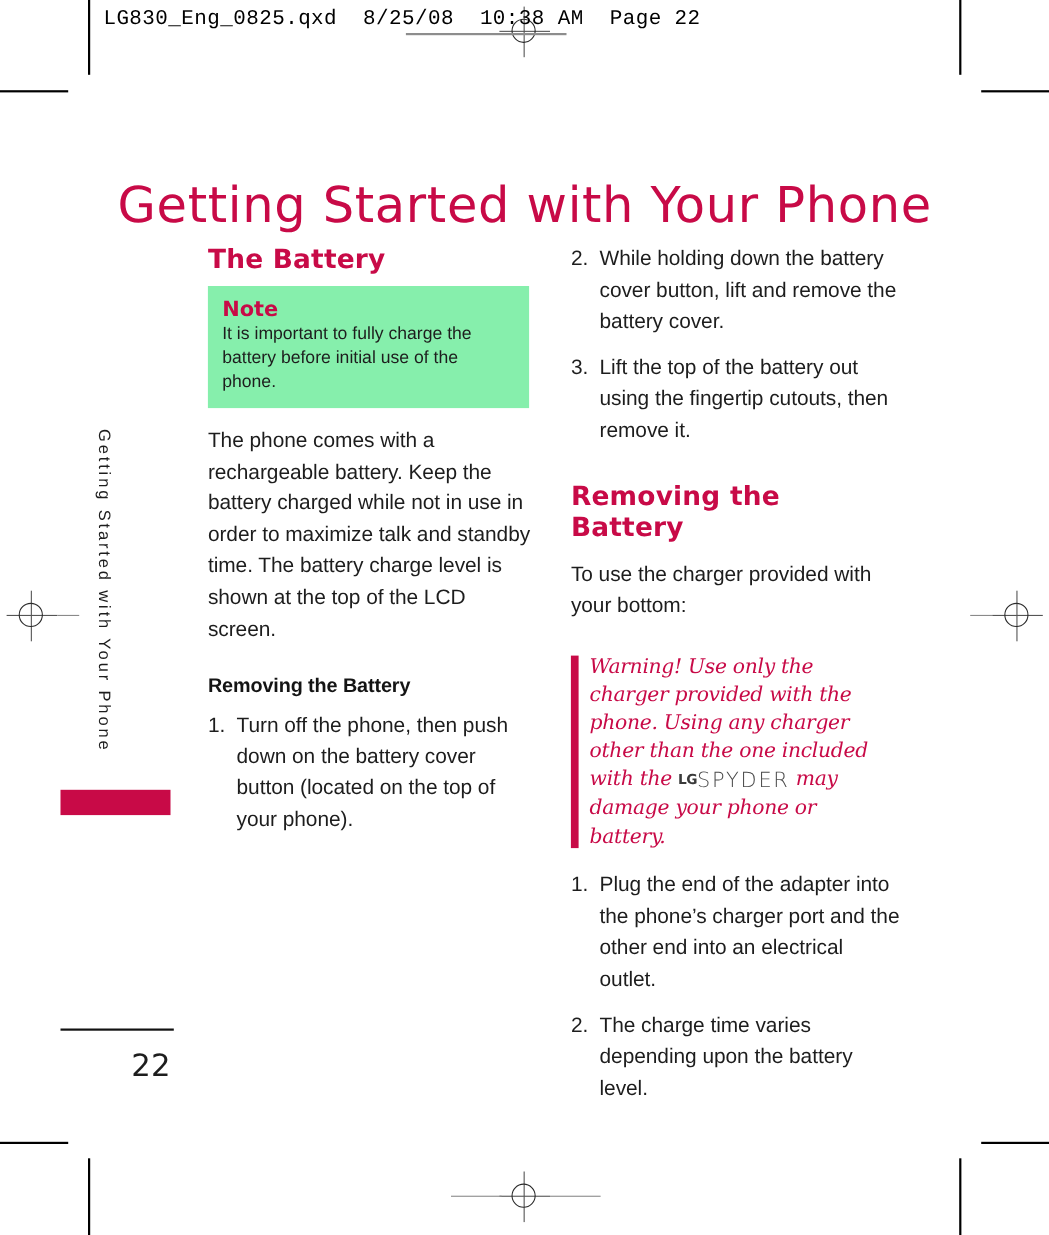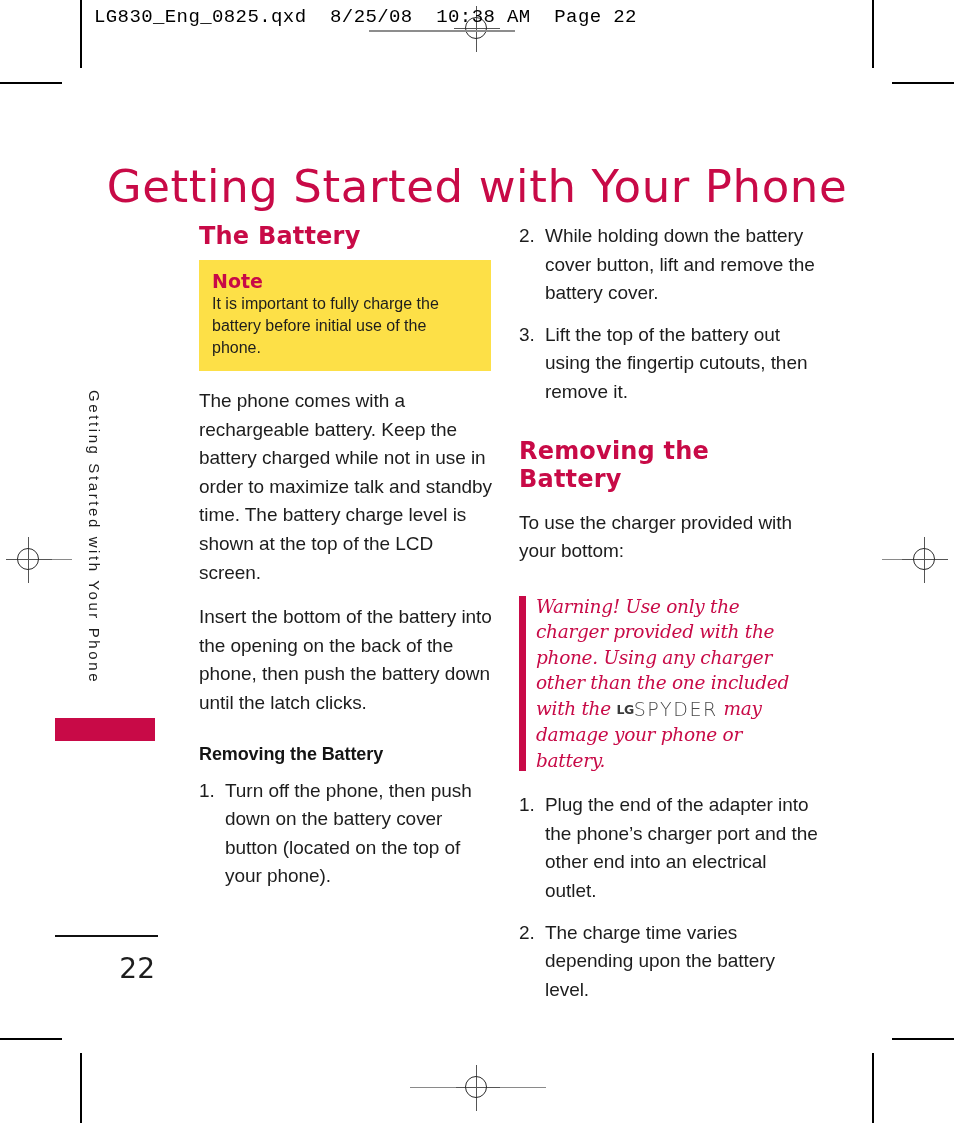--- a/index.html
+++ b/index.html
@@ -134,21 +134,21 @@
     font-size: 28px;
     color: #1d1d1d;
     font-family: "DejaVu Sans", sans-serif;
   }
 
   
   .column {
     position: absolute;
     width: 300px;
   }
-  #col-left  { left: 199px; top: 222px; }
+  #col-left  { left: 189px; top: 222px; }
   #col-right { left: 519px; top: 222px; }
 
   .sec-head {
     font-size: 24px;
     color: #C80A47;
     font-family: "DejaVu Sans", sans-serif;
     margin: 0 0 10px 0;
     letter-spacing: 0.2px;
   }
   #charging-head { margin-top: 30px; }
@@ -164,21 +164,21 @@
   p.body {
     font-size: 19px;
     line-height: 28.6px;
     color: #1d1d1d;
     margin: 16px 0 13px 0;
     letter-spacing: -0.05px;
   }
 
   
   #note-box {
-    background: #fde047;
+    background: #86efac;
     padding: 10px 12px 12px 13px;
     margin-bottom: 12px;
     width: 267px;
   }
   #note-label {
     font-size: 19px;
     font-weight: bold;
     color: #C80A47;
     margin-bottom: 1px;
     font-family: "DejaVu Sans", sans-serif;
@@ -309,21 +309,20 @@
 
     <h2 class="sec-head">The Battery</h2>
 
     <div id="note-box">
       <div id="note-label">Note</div>
       <div id="note-text">It is important to fully charge the battery before initial use of the phone.</div>
     </div>
 
     <p class="body">The phone comes with a rechargeable battery. Keep the battery charged while not in use in order to maximize talk and standby time. The battery charge level is shown at the top of the LCD screen.</p>
 
-    <p class="body">Insert the bottom of the battery into the opening on the back of the phone, then push the battery down until the latch clicks.</p>
 
     <h3 class="sub-head">Removing the Battery</h3>
     <ol class="steps">
       <li>
         <span class="num">1.</span>
         <span>Turn off the phone, then push down on the battery cover button (located on the top of your phone).</span>
       </li>
     </ol>
   </div>
 

